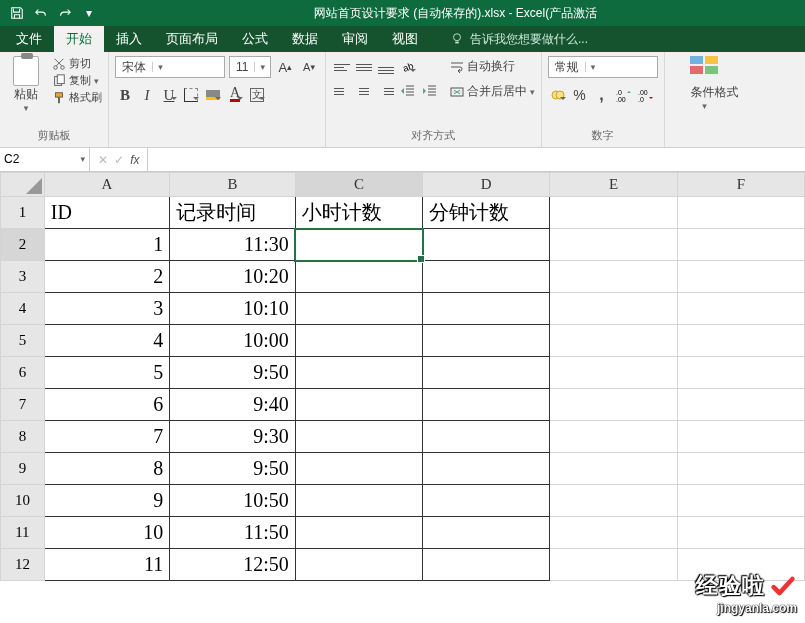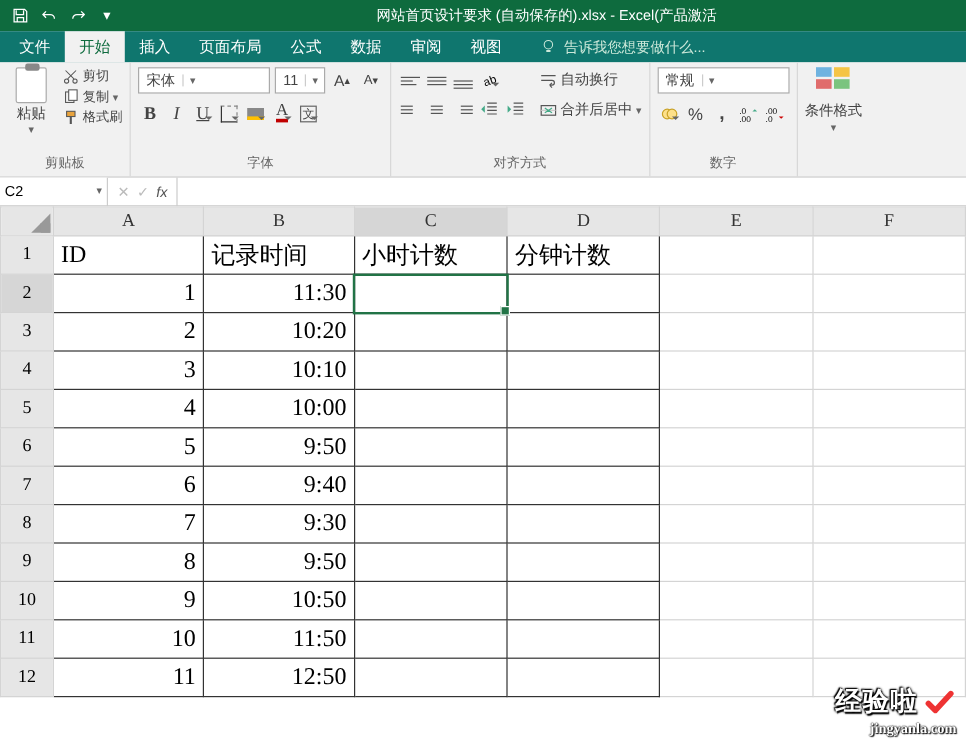--- a/index.html
+++ b/index.html
@@ -6,21 +6,21 @@
     body { width: 805px; height: 623px; overflow: hidden; background: #fff; position: relative; }
 
     
     .titlebar { background: #0e6b3e; height: 26px; display: flex; align-items: center; color: #fff; font-size: 12px; }
     .qat { display: flex; align-items: center; padding: 0 6px; gap: 2px; }
     .qat .qbtn { width: 22px; height: 22px; display: flex; align-items: center; justify-content: center; color: #fff; }
     .qat svg { fill: #fff; width: 14px; height: 14px; }
     .title-text { flex: 1; text-align: center; font-size: 12px; }
 
     
-    .ribbon-tabs { background: #0f766e; display: flex; align-items: stretch; padding: 0 4px; font-size: 13px; color: #fff; height: 26px; }
+    .ribbon-tabs { background: #14532d; display: flex; align-items: stretch; padding: 0 4px; font-size: 13px; color: #fff; height: 26px; }
     .tab { padding: 4px 12px; cursor: pointer; }
     .tab.active { background: #f1f1f1; color: #0e6b3e; }
     .tell-me { display: flex; align-items: center; gap: 6px; margin-left: 20px; color: #cce8d9; font-size: 12px; }
     .bulb { width: 14px; height: 14px; }
 
     
     .ribbon { background: #f1f1f1; border-bottom: 1px solid #d0d0d0; height: 96px; display: flex; font-size: 12px; color: #444; }
     .rgroup { border-right: 1px solid #d8d8d8; padding: 4px 6px 2px; display: flex; flex-direction: column; justify-content: space-between; align-items: center; position: relative; }
     .glabel { font-size: 11px; color: #666; text-align: center; width: 100%; padding-bottom: 2px; position: relative; }
 
@@ -103,21 +103,21 @@
     .corner-tri { position: relative; }
     .corner-tri::after { content: ''; position: absolute; right: 2px; bottom: 2px; width: 0; height: 0; border: 8px solid transparent; border-right-color: #999; border-bottom-color: #999; }
 
     .sel-cell { outline: 2px solid #217346; outline-offset: -1px; position: relative; }
     .sel-cell::after { content: ''; position: absolute; right: -3px; bottom: -3px; width: 6px; height: 6px; background: #217346; border: 1px solid #fff; }
 
     
     .watermark { position: absolute; right: 8px; bottom: 8px; font-family: "Microsoft YaHei"; color: #fff; text-align: right; font-weight: bold; }
     .watermark .wm1 { font-size: 22px; display: flex; align-items: center; gap: 4px; text-shadow: 0 0 2px #000, 0 0 2px #000, 1px 1px 1px #000, -1px -1px 1px #000; letter-spacing: 1px; }
     .watermark .check { width: 28px; height: 28px; }
-    .watermark .wm2 { font-size: 12px; text-shadow: 0 0 1px #000, 0 0 1px #000, 1px 1px 1px #000; font-family: Liberation Serif, serif; }
+    .watermark .wm2 { font-size: 12px; text-shadow: 0 0 1px #000, 0 0 1px #000, 1px 1px 1px #000; }
   </style>
 </head>
 <body>
 
 <div class="titlebar">
   <div class="qat">
     <div class="qbtn">
         <svg viewBox="0 0 16 16">
           <path d="M2 2h10l2 2v10H2z M4 3v4h7V3 M5 14v-4h6v4" fill="none" stroke="#fff" stroke-width="1.2"></path>
         </svg>
@@ -226,21 +226,20 @@
             <span class="fill-icon"></span>
           </div>
         <div class="tbtn drop">
             <span class="colorA">A</span>
           </div>
         <div class="tbtn drop">
             <span class="wen">文</span>
           </div>
       </div>
     </div>
-    <div class="glabel">字体</div>
   </div>
 
   <div class="rgroup aligng">
     <div class="acontent">
       <div class="rows">
         <div class="r">
           <div class="tbtn">
               <span class="al-icon vt">
                 <s></s>
                 <s></s>
@@ -363,21 +362,21 @@
   </div>
 
   <div class="rgroup condg" style="border-right:none;">
     <div class="cf">
       <div class="cf-icon">
         <i style="background:#6fb3e0"></i>
           <i style="background:#f5c445"></i>
         <i style="background:#e06c6c"></i>
           <i style="background:#7bc47f"></i>
       </div>
-      <div style="font-size:12px;">条件格式</div>
+      <div style="font-size:12px;margin-left:20px;">条件格式</div>
       <div style="font-size:9px;color:#666">▾</div>
     </div>
   </div>
 </div>
 
 <div class="namebar">
   <div class="namebox">
       <span>C2</span>
       <span class="nd">▾</span>
     </div>

